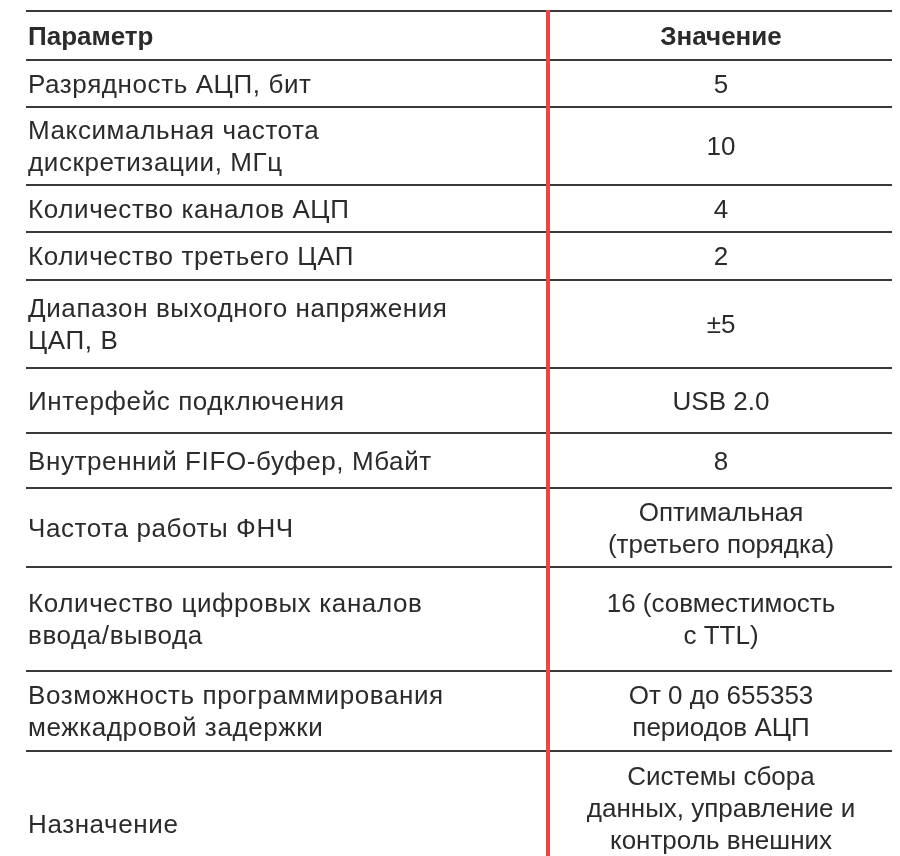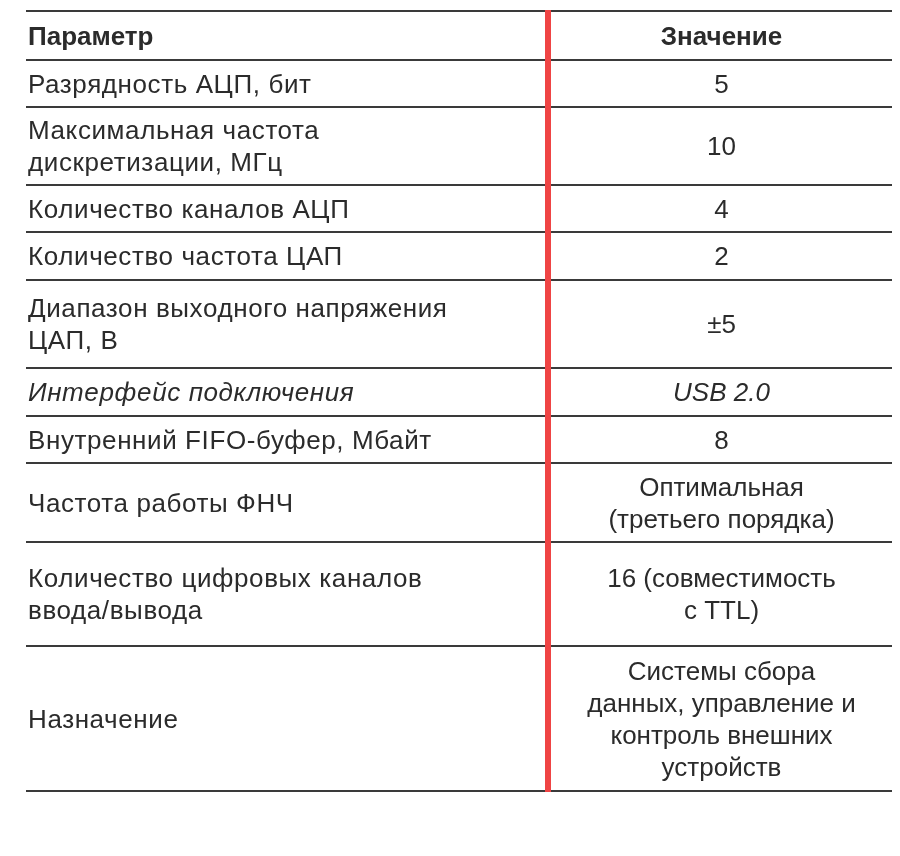--- a/index.html
+++ b/index.html
@@ -18,21 +18,21 @@
   .spec-table col.c1 { width: 522px; }
   .spec-table col.c2 { width: 344px; }
   .spec-table tr { border-top: 2px solid #3a3a3a; border-bottom: 2px solid #3a3a3a; }
   .spec-table td, .spec-table th {
     padding: 0 0 0 2px;
     vertical-align: middle;
   }
   .spec-table th { font-weight: bold; text-align: left; height: 47px; }
   .spec-table th.val, .spec-table td.val {
     text-align: center;
-    border-left: 6px solid #ef4444;
+    border-left: 4px solid #ef4444;
     padding: 0 13px;
   }
   .spec-table td.param { text-align: left; letter-spacing: 0.6px; }
   .val-line { display: block; }
 </style>
 </head>
 <body>
 
 <table class="spec-table">
   <colgroup>
@@ -66,44 +66,44 @@
       <tr style="height: 47px;">
         <td class="param">
           <span class="val-line">Количество каналов АЦП</span>
         </td>
         <td class="val">
           <span class="val-line">4</span>
         </td>
       </tr>
       <tr style="height: 48px;">
         <td class="param">
-          <span class="val-line">Количество частота ЦАП</span>
+          <span class="val-line">Количество третьего ЦАП</span>
         </td>
         <td class="val">
           <span class="val-line">2</span>
         </td>
       </tr>
       <tr style="height: 88px;">
         <td class="param">
           <span class="val-line">Диапазон выходного напряжения</span>
           <span class="val-line">ЦАП, В</span>
         </td>
         <td class="val">
           <span class="val-line">±5</span>
         </td>
       </tr>
-      <tr style="height: 48px; font-style: italic;">
+      <tr style="height: 65px;">
         <td class="param">
           <span class="val-line">Интерфейс подключения</span>
         </td>
         <td class="val">
           <span class="val-line">USB 2.0</span>
         </td>
       </tr>
-      <tr style="height: 47px;">
+      <tr style="height: 55px;">
         <td class="param">
           <span class="val-line">Внутренний FIFO-буфер, Мбайт</span>
         </td>
         <td class="val">
           <span class="val-line">8</span>
         </td>
       </tr>
       <tr style="height: 79px;">
         <td class="param">
           <span class="val-line">Частота работы ФНЧ</span>
@@ -116,20 +116,30 @@
       <tr style="height: 104px;">
         <td class="param">
           <span class="val-line">Количество цифровых каналов</span>
           <span class="val-line">ввода/вывода</span>
         </td>
         <td class="val">
           <span class="val-line">16 (совместимость</span>
           <span class="val-line">с TTL)</span>
         </td>
       </tr>
+      <tr style="height: 80px;">
+        <td class="param">
+          <span class="val-line">Возможность программирования</span>
+          <span class="val-line">межкадровой задержки</span>
+        </td>
+        <td class="val">
+          <span class="val-line">От 0 до 655353</span>
+          <span class="val-line">периодов АЦП</span>
+        </td>
+      </tr>
       <tr style="height: 145px;">
         <td class="param">
           <span class="val-line">Назначение</span>
         </td>
         <td class="val">
           <span class="val-line">Системы сбора</span>
           <span class="val-line">данных, управление и</span>
           <span class="val-line">контроль внешних</span>
           <span class="val-line">устройств</span>
         </td>

